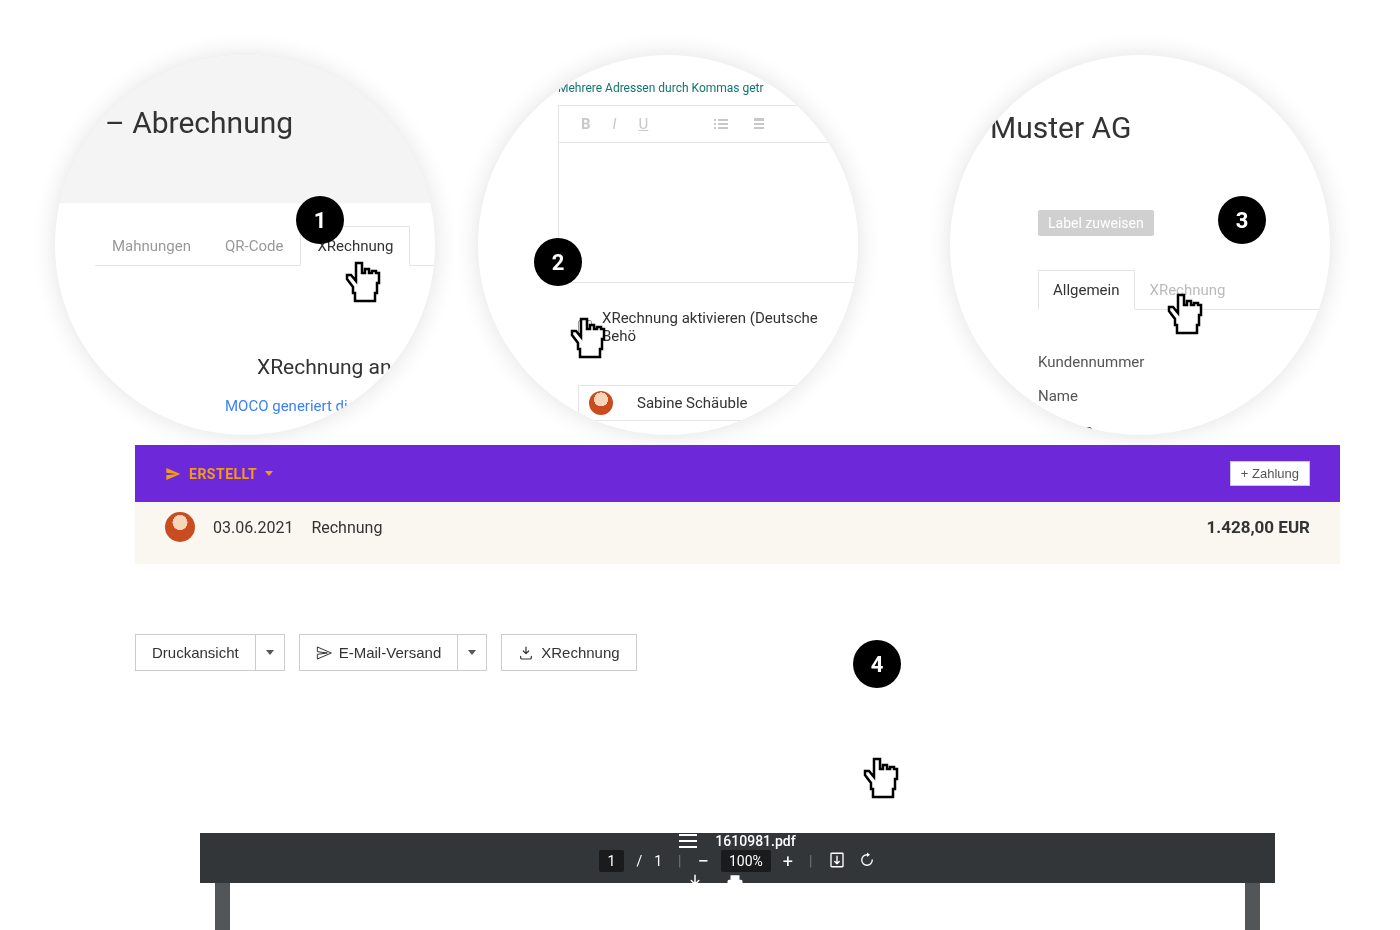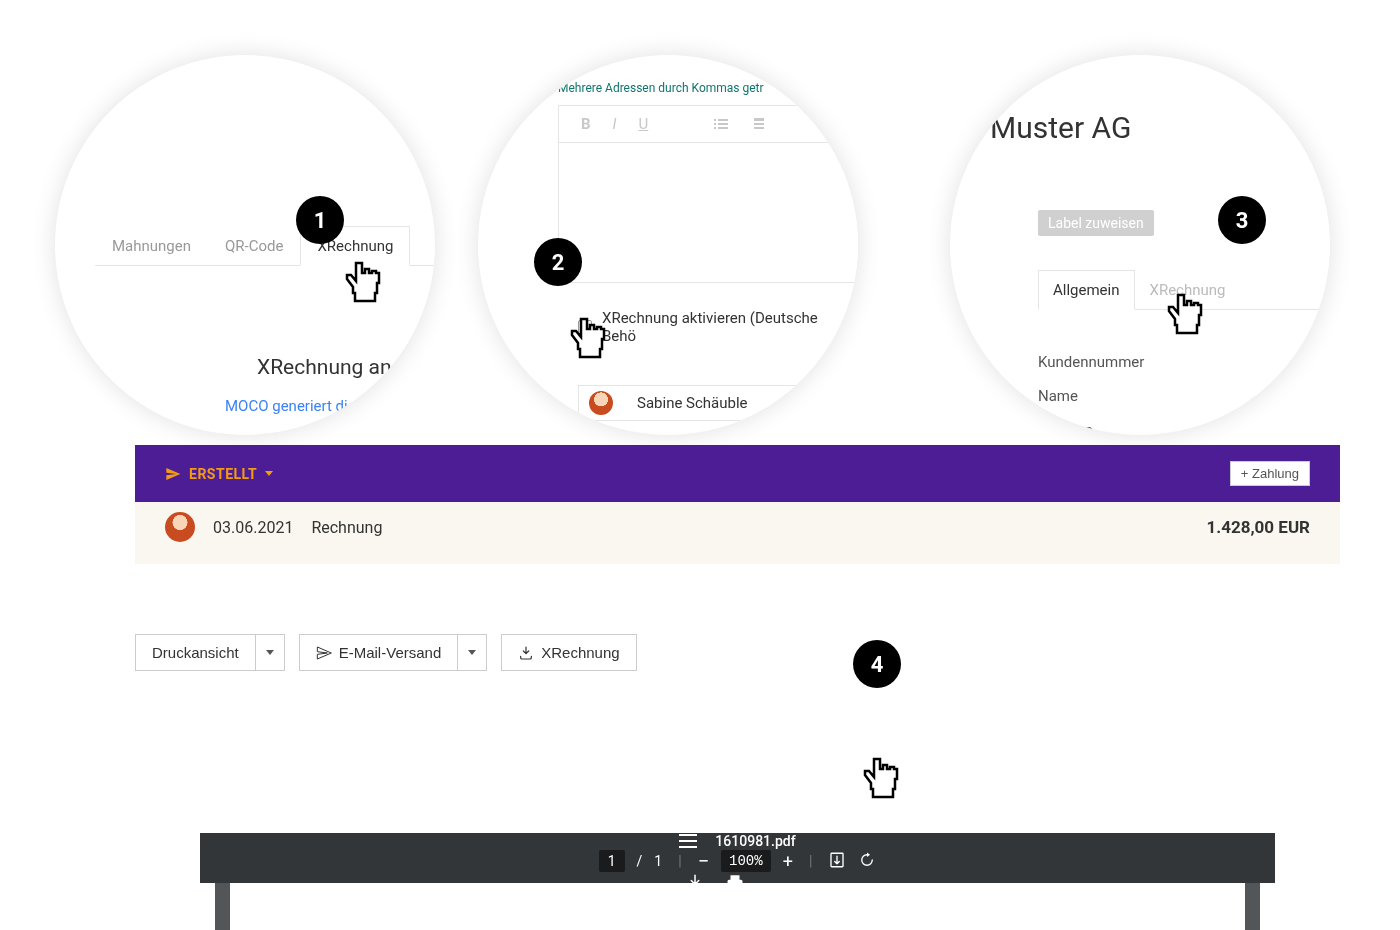--- a/index.html
+++ b/index.html
@@ -191,21 +191,21 @@
 
   
   .panel {
     position: absolute;
     top: 445px;
     left: 135px;
     right: 60px;
     background: #fff;
   }
   .panel-top {
-    background: #4c1d95;
+    background: #6d28d9;
     padding: 16px 30px;
     display: flex;
     justify-content: space-between;
     align-items: center;
   }
   .status {
     color: #f39c12;
     font-weight: 700;
     font-size: 14px;
     letter-spacing: 0.5px;
@@ -281,21 +281,20 @@
   .pdf-right { display: flex; align-items: center; gap: 22px; flex: 0 0 auto; }
   .pdf-pagebox {
     background: #191b1c;
     padding: 3px 9px;
     border-radius: 2px;
   }
   .pdf-zoombox {
     background: #191b1c;
     padding: 3px 8px;
     border-radius: 2px;
-    font-family: Liberation Mono, monospace;
   }
   .pdf-sep { color: #777; padding: 0 4px; }
   .pdf-icon { cursor: pointer; color: #fff; }
   .pdf-filename { font-weight: 500; }
   .hamburger { width: 18px; height: 14px; display: flex; flex-direction: column; justify-content: space-between; }
   .hamburger span { height: 2px; background: #fff; }
   .pdf-page-below {
     position: absolute;
     top: 883px;
     left: 215px;
@@ -314,20 +313,23 @@
   .list-ico { width: 14px; height: 12px; position: relative; }
   .list-ico::before, .list-ico::after { content:''; position:absolute; background:#c8c8c8; height:2px; width:10px; left:4px; }
   .list-ico::before { top: 1px; box-shadow: 0 4px 0 #c8c8c8, 0 8px 0 #c8c8c8; }
   .list-ico.dot::after { width:2px; left:0; top:1px; box-shadow: 0 4px 0 #c8c8c8, 0 8px 0 #c8c8c8; }
 
 </style>
 </head>
 <body>
 
 <div class="circle circle1">
+  <div class="c1-header">
+    <div class="c1-title">– Abrechnung</div>
+  </div>
   <div class="c1-tabs">
     <div class="c1-tab">Mahnungen</div>
     <div class="c1-tab">QR-Code</div>
     <div class="c1-tab active">XRechnung</div>
   </div>
   <div class="c1-body">
     <div class="c1-body-title">XRechnung an</div>
     <div class="c1-body-text">MOCO generiert die</div>
   </div>
 </div>

